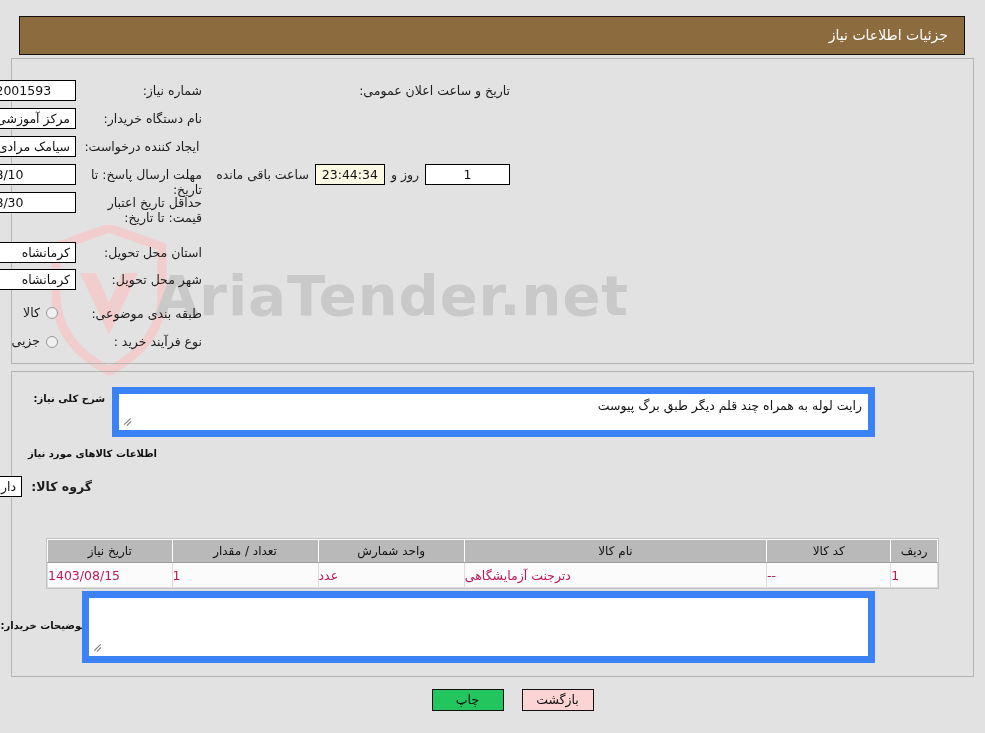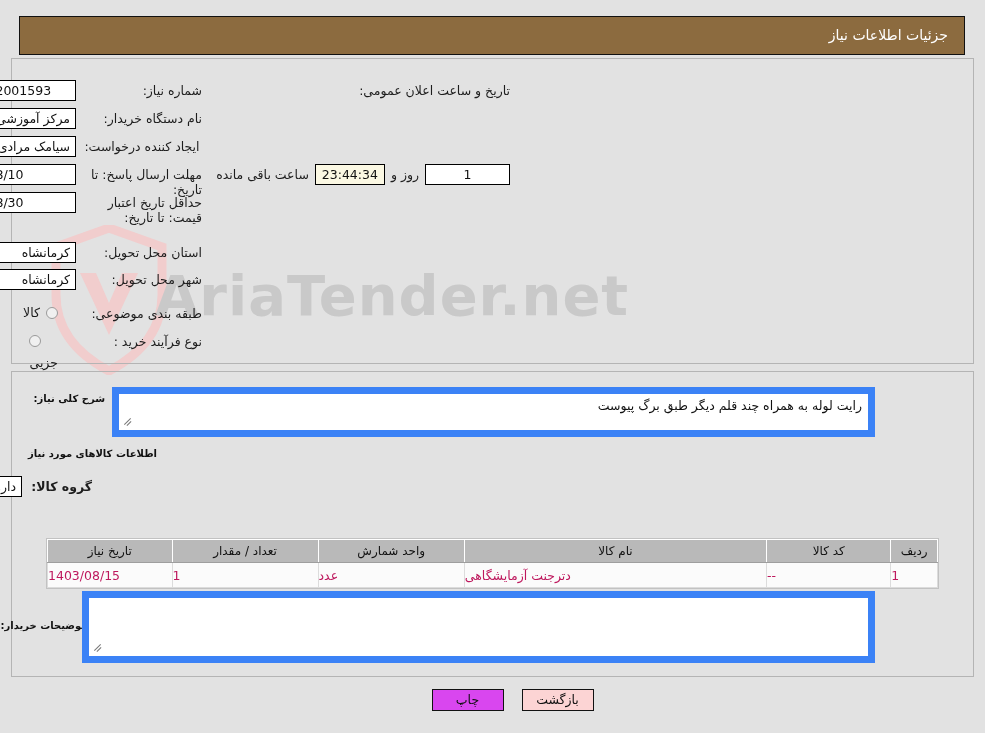--- a/index.html
+++ b/index.html
@@ -221,21 +221,21 @@
     box-sizing: border-box;
     height: 22px;
     min-width: 72px;
     font-size: 12.5px;
     line-height: 20px;
     text-align: center;
     cursor: pointer;
     color: #111;
     padding: 0 10px;
   }
-  .btn-print  { background: #d946ef; margin-left: 40px; }
+  .btn-print  { background: #22c55e; margin-left: 40px; }
   .btn-back   { background: #fcd4d4; }
 </style>
 </head>
 <body>
 
 <div class="watermark">
   <svg class="wm-shield" viewBox="0 0 118 150" aria-hidden="true">
     <path d="M59 3 L112 22 L112 70 Q112 118 59 146 Q6 118 6 70 L6 22 Z" fill="none" stroke="#f1cdcd" stroke-width="9"></path>
     <path d="M30 48 L59 110 L88 48 L72 48 L59 78 L46 48 Z" fill="#f1cdcd"></path>
   </svg>
@@ -300,21 +300,21 @@
   <div class="lbl" style="width:120px;">طبقه بندی موضوعی:</div>
   <div style="display:flex; gap:6px; align-items:flex-start; margin-right:18px;">
     <span class="radio"></span>
     <span class="rlabel">کالا</span>
   </div>
 
 </div>
 
 <div class="frow" style="right:783px; top:331px; gap:6px; align-items:flex-start;">
   <div class="lbl" style="width:120px;">نوع فرآیند خرید :</div>
-  <div style="display:flex; gap:6px; align-items:flex-end; margin-right:18px;flex-direction:column;">
+  <div style="display:flex; gap:6px; align-items:flex-end; margin-right:18px;">
     <span class="radio"></span>
     <span class="rlabel">جزیی</span>
   </div>
 
 </div>
 
 <div class="sec-head" style="right:880px; top:393px;">شرح کلی نیاز:</div>
 <div class="tarea" style="right:110px; top:387px; width:763px; height:50px;">
   <span>رایت لوله به همراه چند قلم دیگر طبق برگ پیوست</span>
   <span class="resizer">

